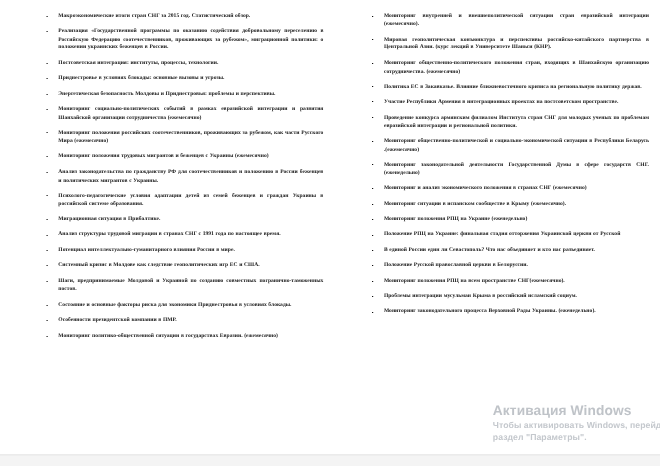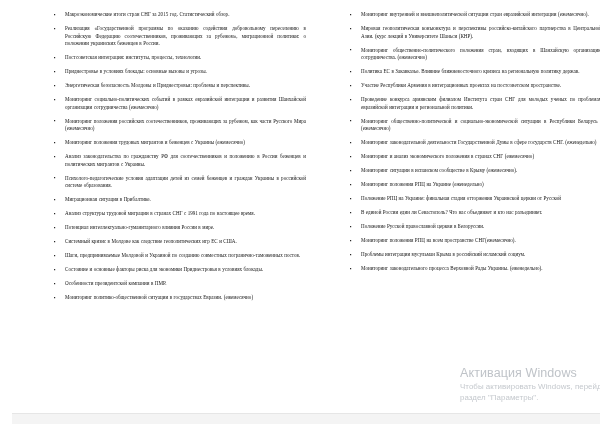--- a/index.html
+++ b/index.html
@@ -10,26 +10,27 @@
     width: 600px;
     height: 424px;
     background: #ffffff;
     font-family: "Liberation Serif", "DejaVu Serif", serif;
     overflow: hidden;
     position: relative;
   }
 
   #page {
     position: absolute;
-    left: 12px;
+    left: 0;
     top: 0;
     width: 484px;
     height: 424px;
     background: #ffffff;
     box-sizing: border-box;
+    font-weight: bold;
   }
 
   #columns {
     position: absolute;
     left: 0;
     top: 0;
     width: 600px;
     height: 410px;
     display: flex;
     flex-direction: row;

